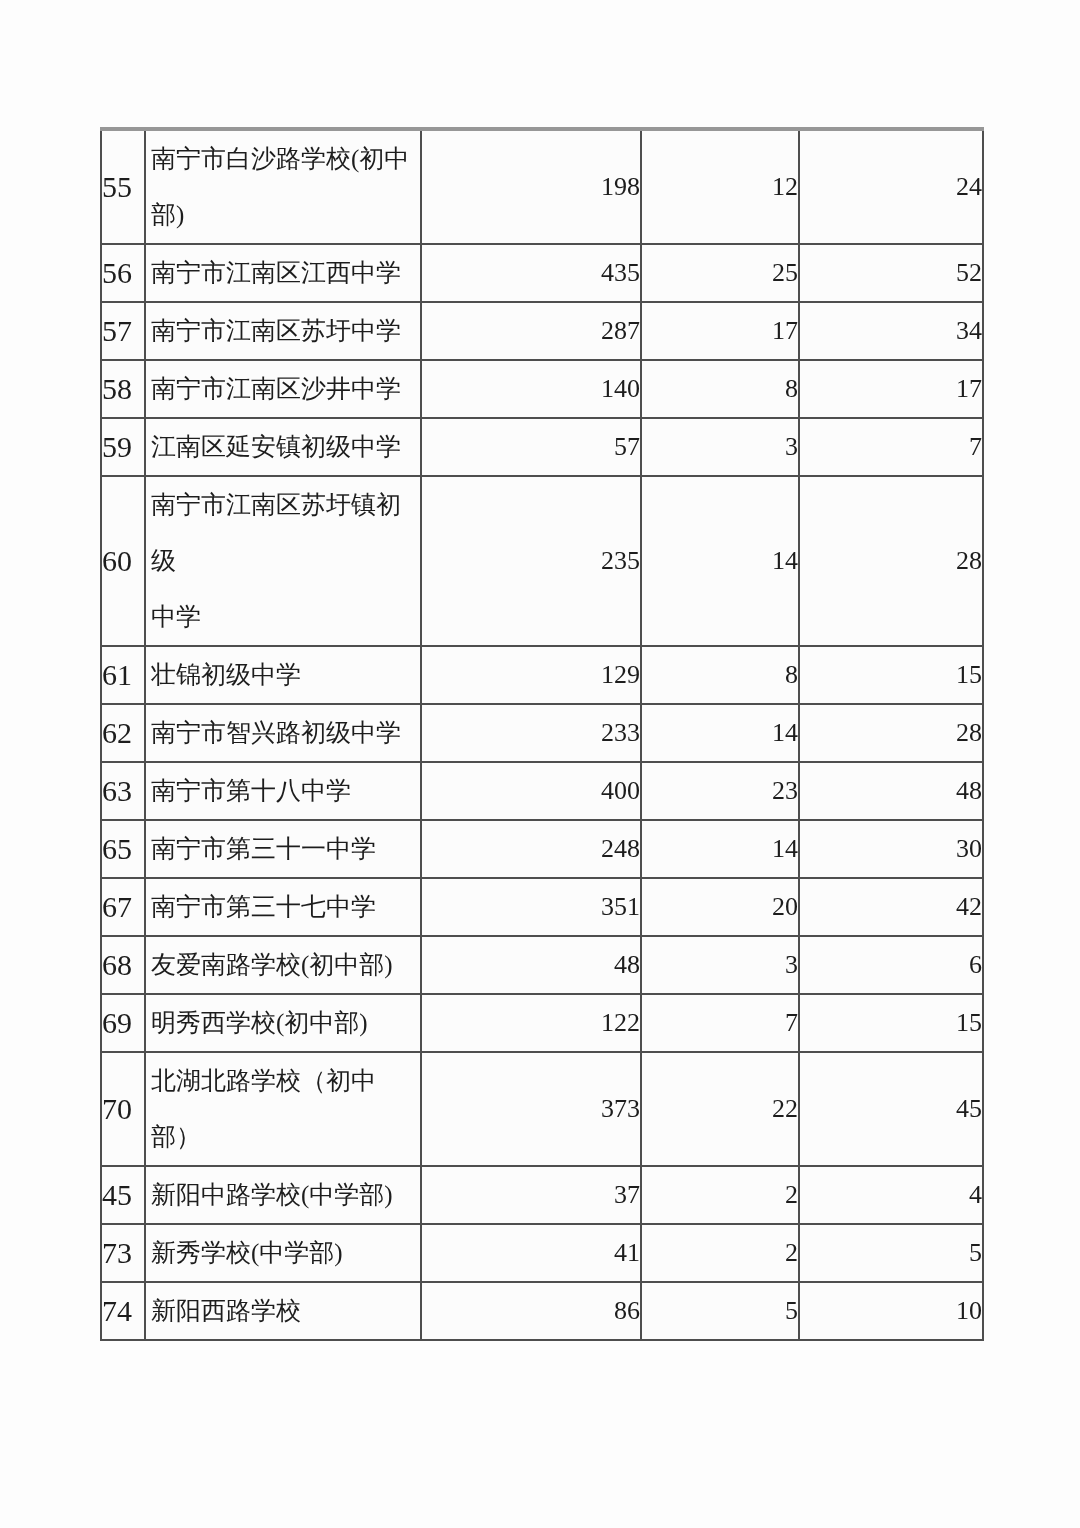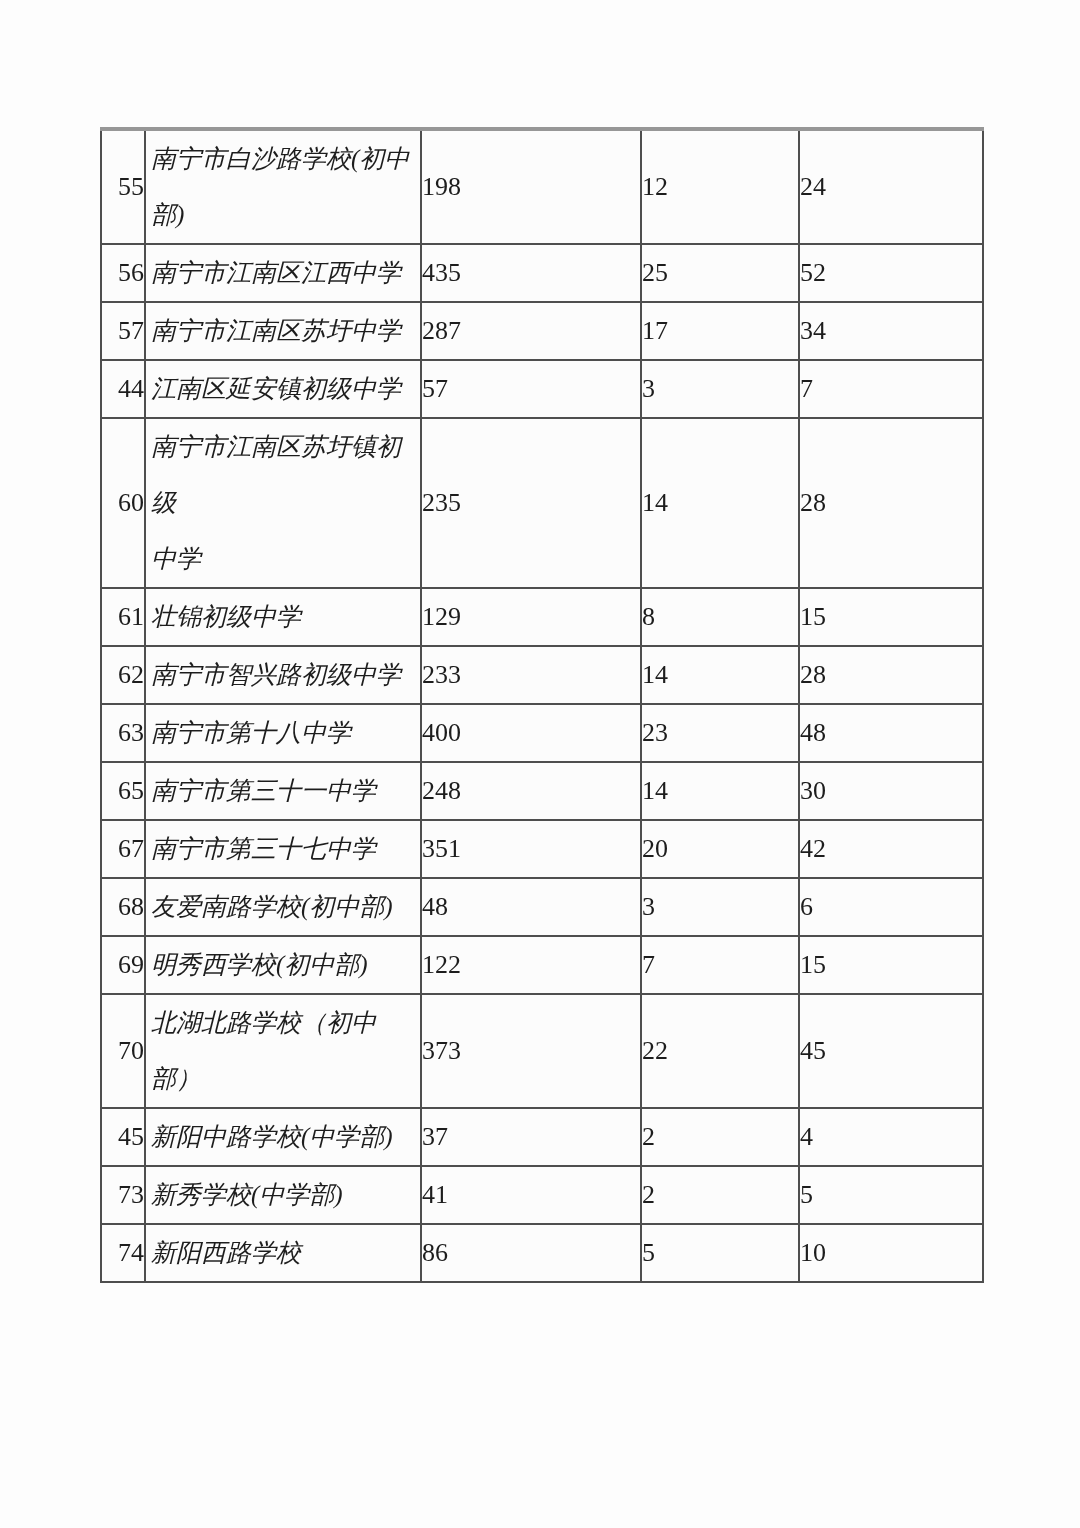--- a/index.html
+++ b/index.html
@@ -31,35 +31,34 @@
     vertical-align: middle;
     background: #fcfcfc;
   }
   table.school-table {
     border-top: 4px solid #979797;
   }
   table.school-table tr {
     height: 57.5px;
   }
   td.c-no {
-    text-align: right;
-    font-size: 26px;
+    text-align: left;
+    font-size: 30px;
     padding: 0;
   }
   td.c-name {
     text-align: left;
     font-size: 25px;
     line-height: 56px;
     padding: 0 0 0 5px;
     white-space: pre-line;
     letter-spacing: 0;
-    font-style: italic;
   }
   td.c-num {
-    text-align: left;
+    text-align: right;
     font-size: 26px;
     padding: 0;
   }
 </style>
 </head>
 <body>
 
 <div class="page">
   <table class="school-table">
     <colgroup>
@@ -86,21 +85,28 @@
     <td class="c-num">52</td>
   </tr>
         <tr>
     <td class="c-no">57</td>
     <td class="c-name">南宁市江南区苏圩中学</td>
     <td class="c-num">287</td>
     <td class="c-num">17</td>
     <td class="c-num">34</td>
   </tr>
         <tr>
-    <td class="c-no">44</td>
+    <td class="c-no">58</td>
+    <td class="c-name">南宁市江南区沙井中学</td>
+    <td class="c-num">140</td>
+    <td class="c-num">8</td>
+    <td class="c-num">17</td>
+  </tr>
+        <tr>
+    <td class="c-no">59</td>
     <td class="c-name">江南区延安镇初级中学</td>
     <td class="c-num">57</td>
     <td class="c-num">3</td>
     <td class="c-num">7</td>
   </tr>
         <tr>
     <td class="c-no">60</td>
     <td class="c-name">南宁市江南区苏圩镇初级
 中学</td>
     <td class="c-num">235</td>

